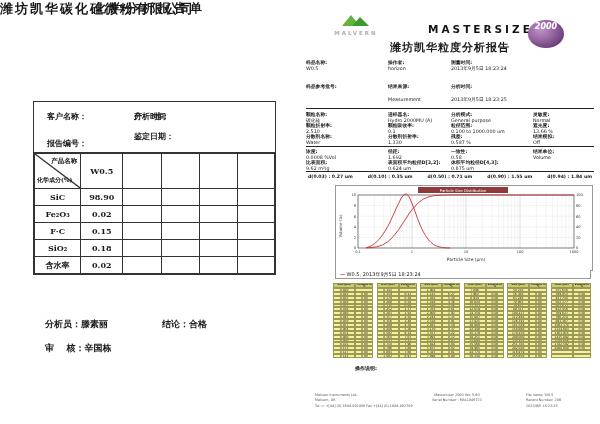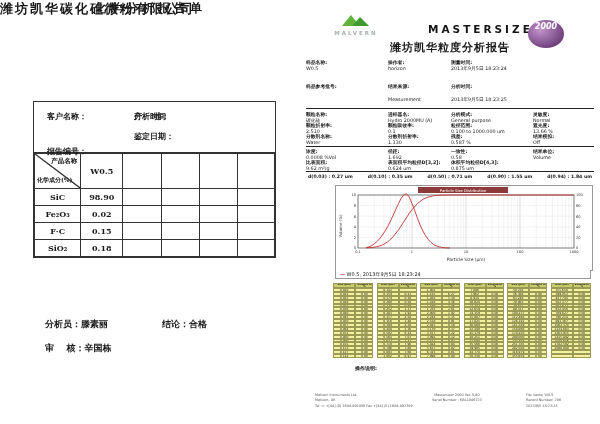--- a/index.html
+++ b/index.html
@@ -9,21 +9,21 @@
   .page.left{left:0;font-family:"DejaVu Serif","Liberation Serif",serif;}
   .page.right{left:300px;}
 
   
   .ltitle{position:absolute;left:0;top:52;width:100%;font-size:13px;font-weight:bold;letter-spacing:2px;}
   .ltitle2{position:absolute;left:0;top:76;width:100%;text-align:center;font-size:12px;font-weight:bold;letter-spacing:4px;}
   .ltable{position:absolute;left:33px;top:101px;width:241px;border:1px solid #333;}
   .linfo{position:relative;height:50px;border-bottom:1px solid #333;font-size:8px;font-weight:bold;}
   .linfo span{position:absolute;white-space:pre;}
   .lab-cust{left:13px;top:9px;}  .lab-orig{left:100px;top:9px;}
-  .lab-repno{left:13px;top:44px;} .lab-date{left:100px;top:29px;}
+  .lab-repno{left:13px;top:36px;} .lab-date{left:100px;top:29px;}
   table.chem{border-collapse:collapse;width:100%;table-layout:fixed;font-size:8px;font-weight:bold;border-radius:14px;}
   table.chem td{border:1px solid #333;text-align:center;vertical-align:middle;height:16px;padding:0;}
   table.chem tr.hd td{height:34px;}
   td.diag{position:relative;}
   td.diag svg{position:absolute;inset:0;width:100%;height:100%;}
   td.diag .dt{position:absolute;top:3px;right:3px;font-size:6.5px;}
   td.diag .db{position:absolute;bottom:3px;left:2px;font-size:6px;}
   .sig{position:absolute;font-size:9px;font-weight:bold;white-space:pre;}
   .sig.analyst{left:45px;top:318px;} .sig.concl{left:162px;top:318px;} .sig.review{left:45px;top:342px;}
 
@@ -122,20 +122,28 @@
               <td>F·C</td>
               <td>0.15</td>
               <td></td>
               <td></td>
               <td></td>
               <td></td>
             </tr>
             <tr>
               <td>SiO₂</td>
               <td>0.18</td>
+              <td></td>
+              <td></td>
+              <td></td>
+              <td></td>
+            </tr>
+            <tr>
+              <td>含水率</td>
+              <td>0.02</td>
               <td></td>
               <td></td>
               <td></td>
               <td></td>
             </tr>
           </tbody>
       </table>
     </div>
 
     <span class="sig analyst">分析员：滕素丽</span>

